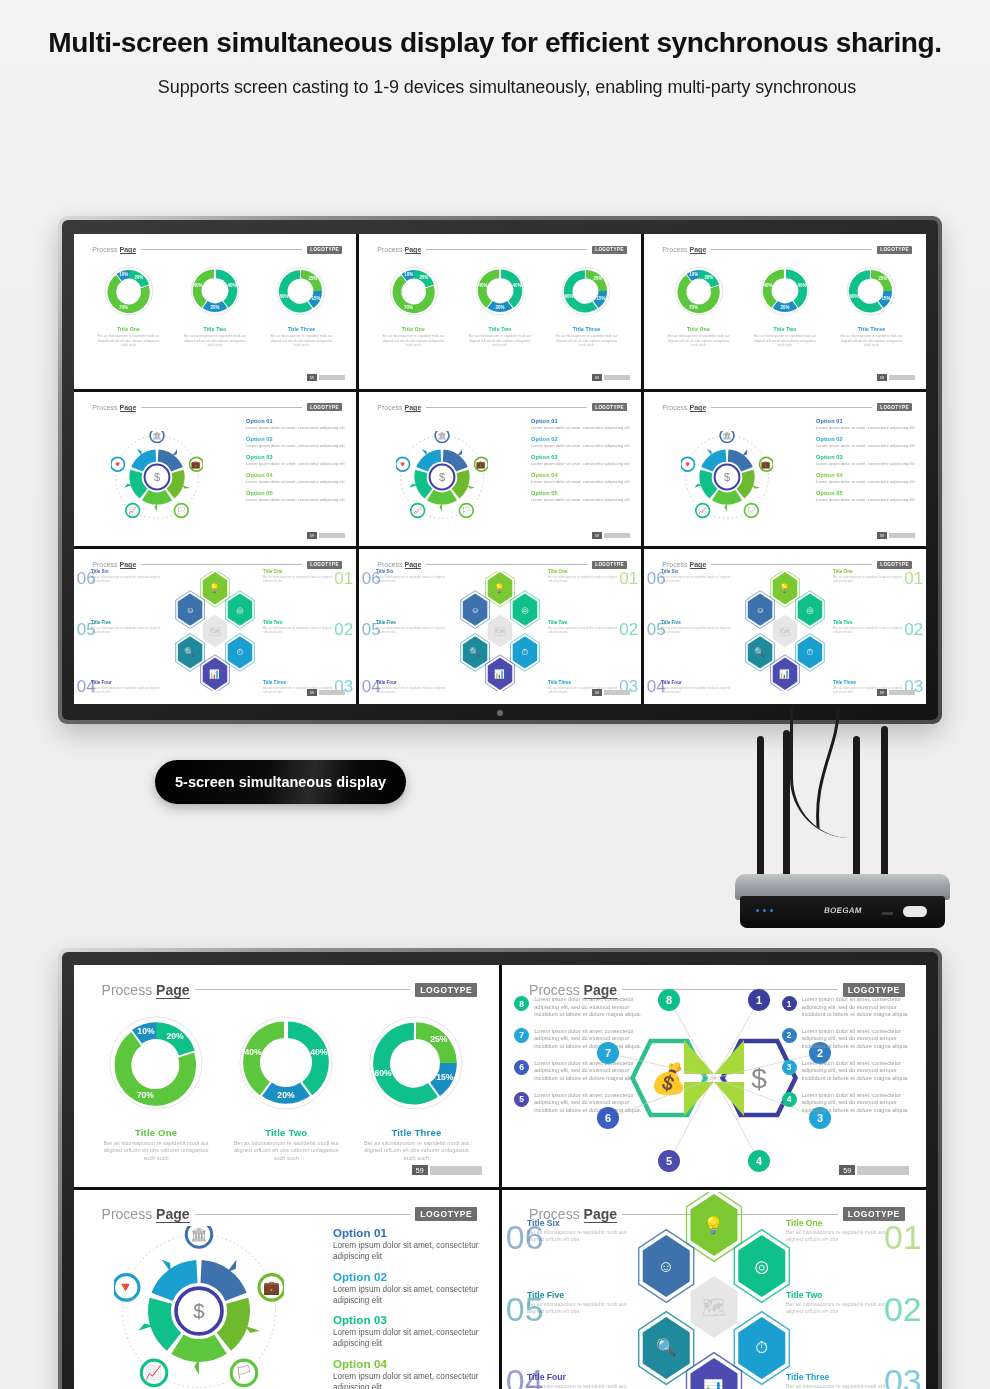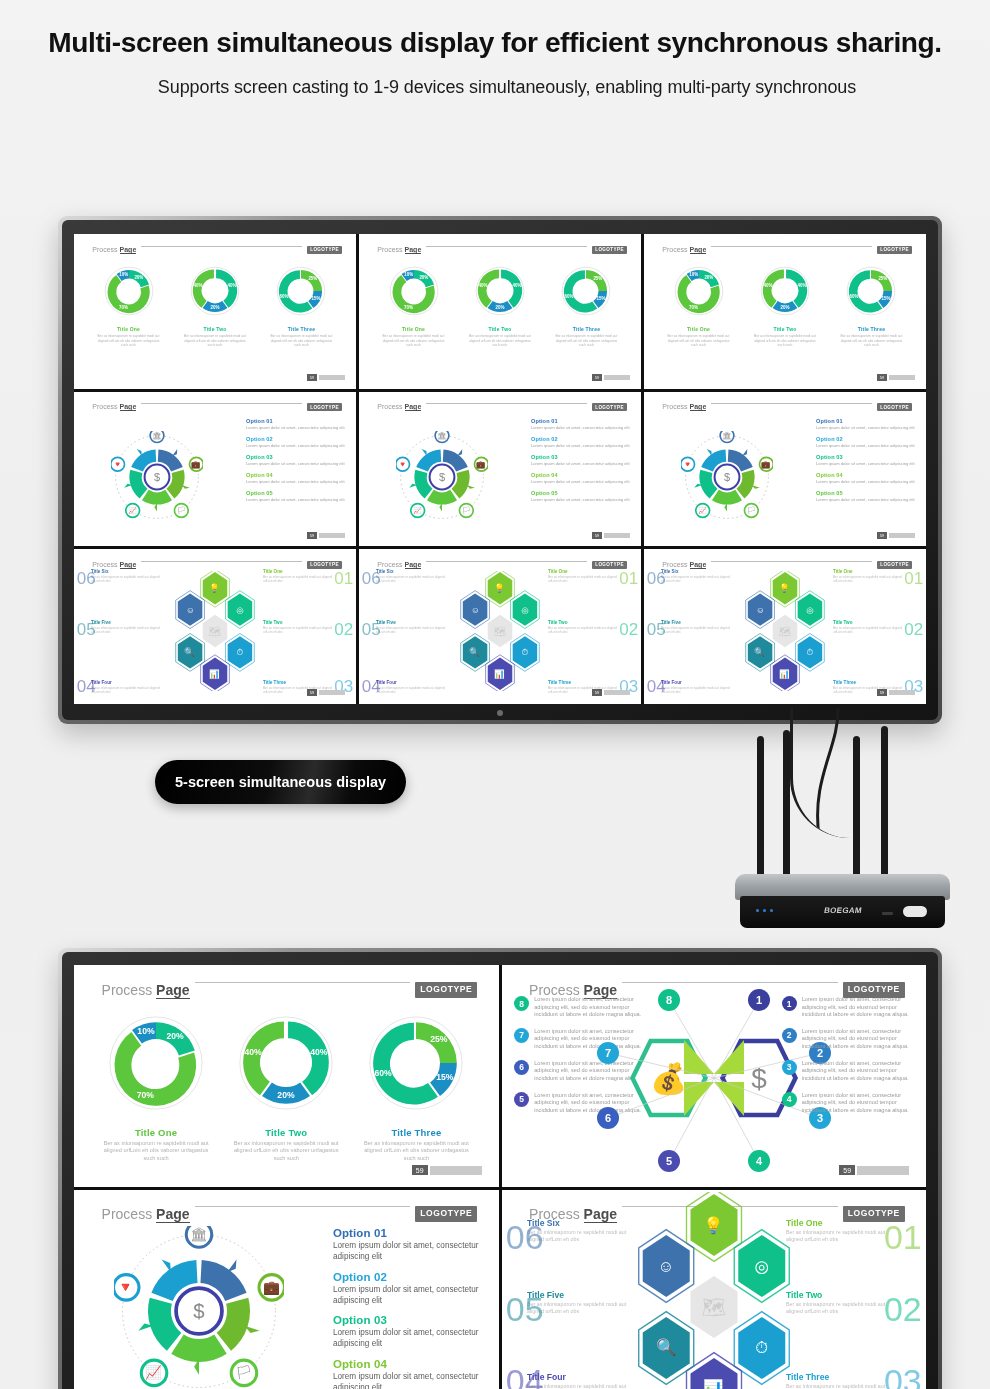--- a/index.html
+++ b/index.html
@@ -28,21 +28,21 @@
        padding:14px 12px 16px 12px; position:relative; }
   .tv-dot{ position:absolute; left:50%; bottom:4px; width:6px; height:6px; margin-left:-3px;
        border-radius:50%; background:#6a6a6a; }
   .grid9{ width:100%; height:100%; display:grid;
        grid-template-columns:repeat(3,1fr); grid-template-rows:repeat(3,1fr);
        gap:3px; background:#101010; }
 
   
   .slide{ background:#fff; position:relative; overflow:hidden; }
   .sl-head{ position:absolute; left:6.5%; top:7.5%; right:5%;
-       display:flex; gap:5px; }
+       display:flex; align-items:center; gap:5px; }
   .sl-title{ font-size:7px; color:#9a9a9a; font-weight:400; white-space:nowrap; }
   .sl-title b{ color:#4d4d4d; font-weight:700; border-bottom:1px solid #4d4d4d; }
   .sl-rule{ flex:1; height:1px; background:#bdbdbd; }
   .sl-logo{ background:#6e6e6e; color:#fff; font-size:4.6px; font-weight:700;
        letter-spacing:.4px; padding:1.5px 3px; border-radius:1px; white-space:nowrap; }
   .sl-foot{ position:absolute; right:4%; bottom:5%; display:flex; align-items:center; gap:2px; }
   .sl-pg{ background:#5e5e5e; color:#fff; font-size:4px; padding:1px 2.5px; }
   .sl-bar{ width:26px; height:5px; background:#c9c9c9; }
 
   

